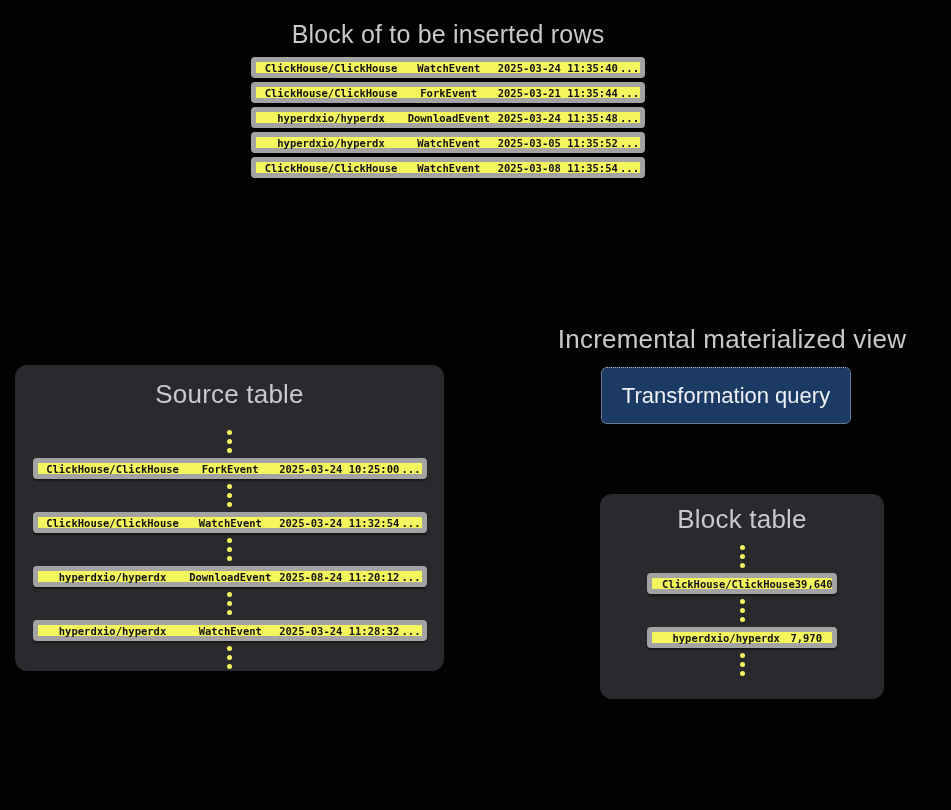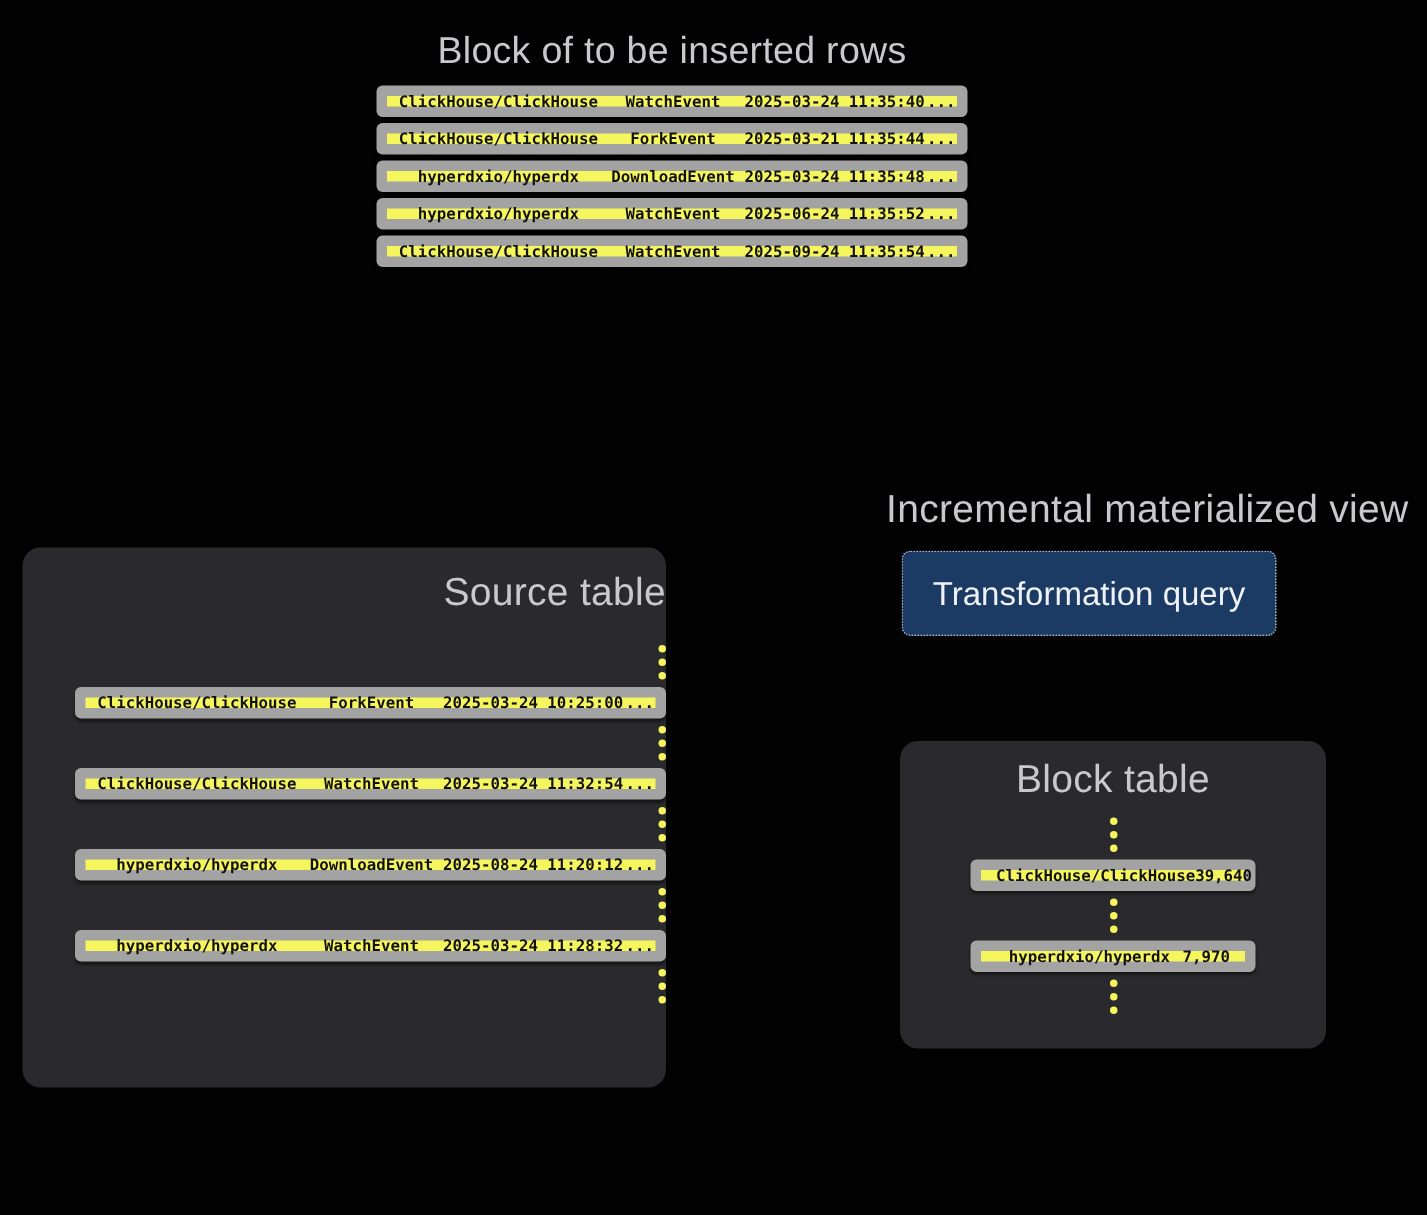--- a/index.html
+++ b/index.html
@@ -33,21 +33,21 @@
   .top-rows { display: flex; flex-direction: column; gap: 4px; }
 
   
   .yrow {
     display: flex;
     align-items: center;
     height: 21px;
     width: 394px;
     padding: 0 4px;
     background: var(--row_yellow, #f5f55e);
-    border: 7px solid #a3a3a3;
+    border: 5px solid #a3a3a3;
     border-radius: 4px;
     box-shadow: 0 2px 2px rgba(0,0,0,0.45);
     font-family: "DejaVu Sans Mono", monospace;
     font-weight: bold;
     font-size: 10.5px;
     color: var(--row_text, #121212);
     white-space: nowrap;
   }
   .yrow .cell { display: inline-block; text-align: center; }
   .yrow .repo  { width: 146px; }
@@ -60,23 +60,22 @@
     position: absolute;
     background: var(--panel_bg, #2a2a2e);
     border-radius: 12px;
     display: flex;
     flex-direction: column;
     align-items: center;
   }
   .panel .big-title { font-size: 26px; line-height: 30px; }
   .source-panel {
     left: 15px; top: 349px;
-    width: 429px; height: 360px;
+    width: 429px; height: 306px;
     padding-top: 14px;
-    align-items: flex-end;
   }
   .source-panel .big-title { margin-bottom: 16px; }
   .target-panel {
     left: 600px; top: 478px;
     width: 284px; height: 205px;
     padding-top: 10px;
   }
   .target-panel .big-title { margin-bottom: 6px; }
 
   .dots {
@@ -100,21 +99,20 @@
     padding: 0 10px;
   }
 
   
   .mv-title {
     position: absolute;
     left: 525px; top: 306px;
     width: 414px;
     font-size: 26px;
     line-height: 34px;
-    text-align: right;
   }
   .tq-button {
     position: absolute;
     left: 601px; top: 351px;
     width: 250px; height: 57px;
     background: var(--button_bg, #1b3a64);
     border: 1px dotted var(--button_border, #b6bac1);
     border-radius: 6px;
     color: var(--button_text, #eef1f6);
     font-family: "Liberation Sans", sans-serif;
@@ -146,27 +144,27 @@
       </div>
       <div class="yrow">
         <span class="cell repo">hyperdxio/hyperdx</span>
         <span class="cell event">DownloadEvent</span>
         <span class="cell ts">2025-03-24 11:35:48</span>
         <span class="cell more">...</span>
       </div>
       <div class="yrow">
         <span class="cell repo">hyperdxio/hyperdx</span>
         <span class="cell event">WatchEvent</span>
-        <span class="cell ts">2025-06-24 11:35:52</span>
+        <span class="cell ts">2025-03-05 11:35:52</span>
         <span class="cell more">...</span>
       </div>
       <div class="yrow">
         <span class="cell repo">ClickHouse/ClickHouse</span>
         <span class="cell event">WatchEvent</span>
-        <span class="cell ts">2025-09-24 11:35:54</span>
+        <span class="cell ts">2025-03-08 11:35:54</span>
         <span class="cell more">...</span>
       </div>
     </div>
   </section>
 
   <section class="panel source-panel">
     <h2 class="big-title">Source table</h2>
 
     <div class="dots">
         <i></i>

